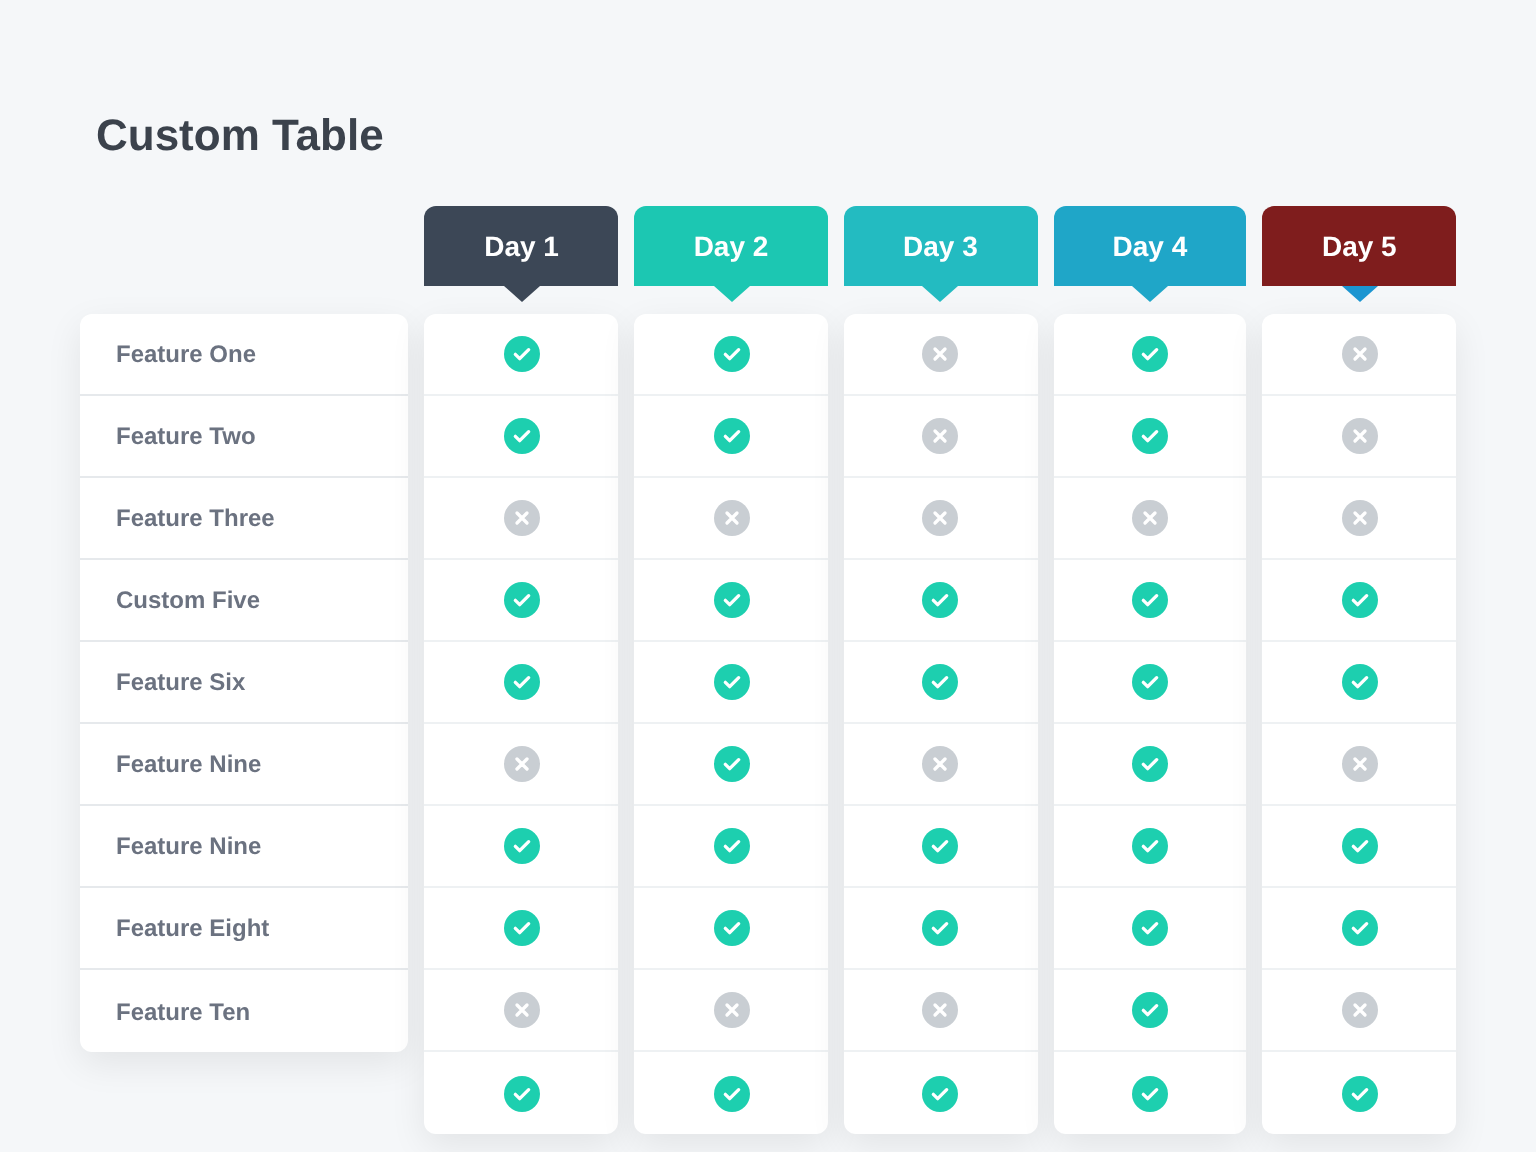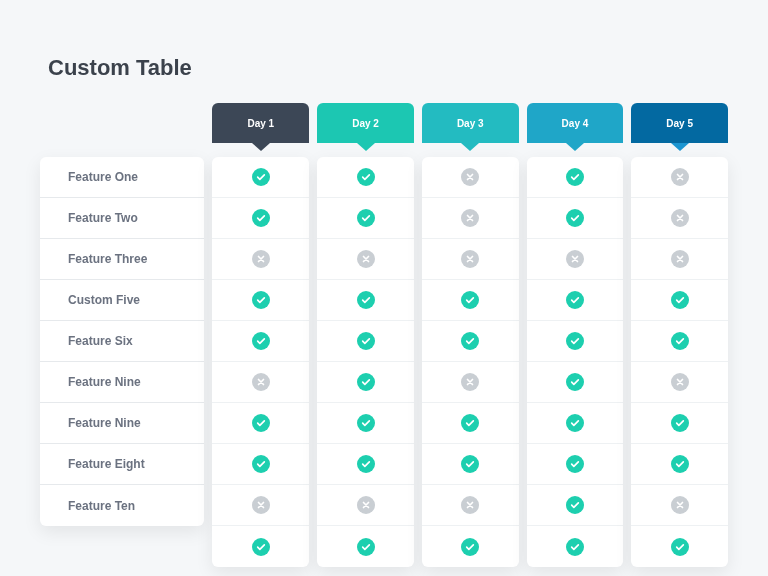--- a/index.html
+++ b/index.html
@@ -28,41 +28,41 @@
     background: #ffffff;
     border-radius: 6px;
     box-shadow: 0 6px 18px rgba(0,0,0,0.08);
     margin-top: 54px;
     overflow: hidden;
   }
   .label-row {
     height: 41px;
     display: flex;
     align-items: center;
-    padding-left: 28px;
+    padding-left: 18px;
     font-size: 12px;
     font-weight: 600;
     color: #6b7280;
     border-bottom: 1px solid #e6e9ec;
   }
   .label-row:last-child { border-bottom: none; }
   .data-col {
     width: 100px;
     margin-left: 8px;
     position: relative;
   }
   .col-header {
     height: 40px;
     border-top-left-radius: 6px;
     border-top-right-radius: 6px;
     display: flex;
     align-items: center;
     justify-content: center;
     color: #ffffff;
-    font-size: 10px;
+    font-size: 14px;
     font-weight: 600;
     position: relative;
   }
   .col-header::after {
     content: "";
     position: absolute;
     bottom: -8px;
     left: 50%;
     transform: translateX(-50%);
     width: 0; height: 0;
@@ -415,21 +415,21 @@
         <div class="data-cell">
           <span class="icon check">
             <svg viewBox="0 0 12 12">
               <path d="M2 6.2 L4.6 8.8 L10 3.4" stroke="#ffffff" stroke-width="2" fill="none" stroke-linecap="round" stroke-linejoin="round"></path>
             </svg>
           </span>
         </div>
       </div>
     </div>
     <div class="data-col">
-      <div class="col-header" style="background: #0369a1;">
+      <div class="col-header" style="background: #7f1d1d;">
         <span>Day 5</span>
       </div>
       <div class="col-body">
         <div class="data-cell">
           <span class="icon cross">
             <svg viewBox="0 0 12 12">
               <path d="M3 3 L9 9 M9 3 L3 9" stroke="#ffffff" stroke-width="2" fill="none" stroke-linecap="round"></path>
             </svg>
           </span>
         </div>

